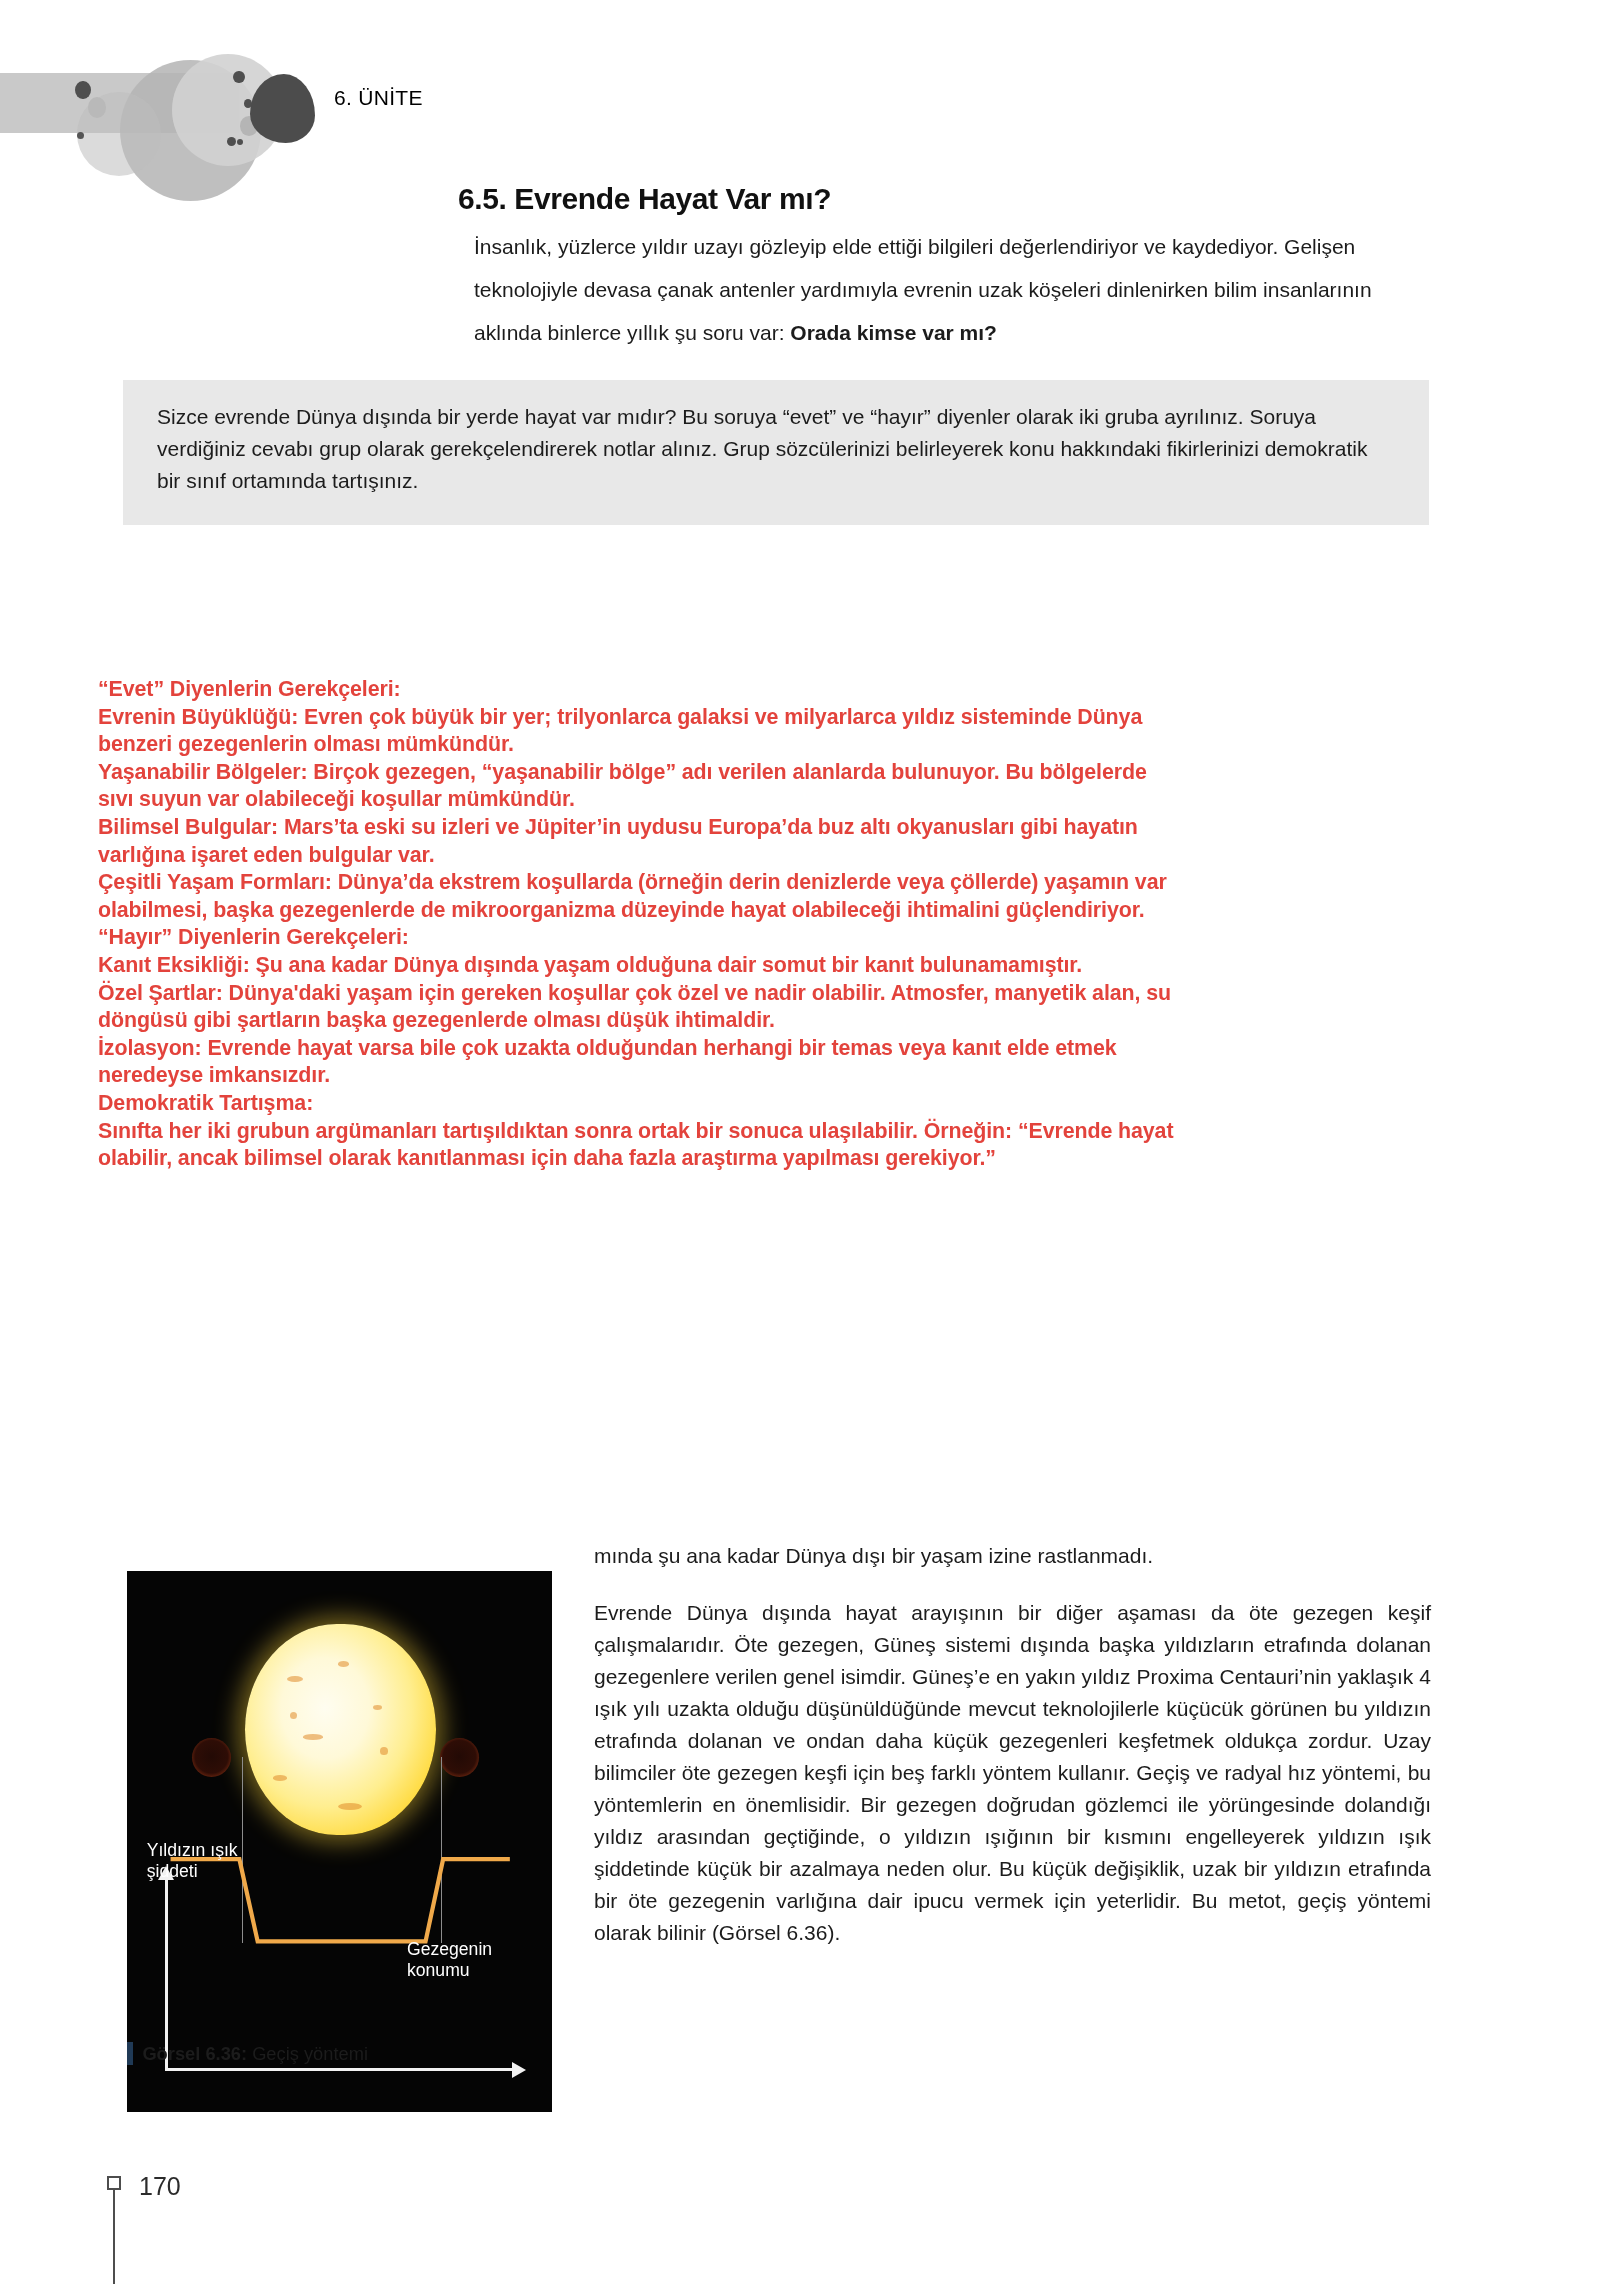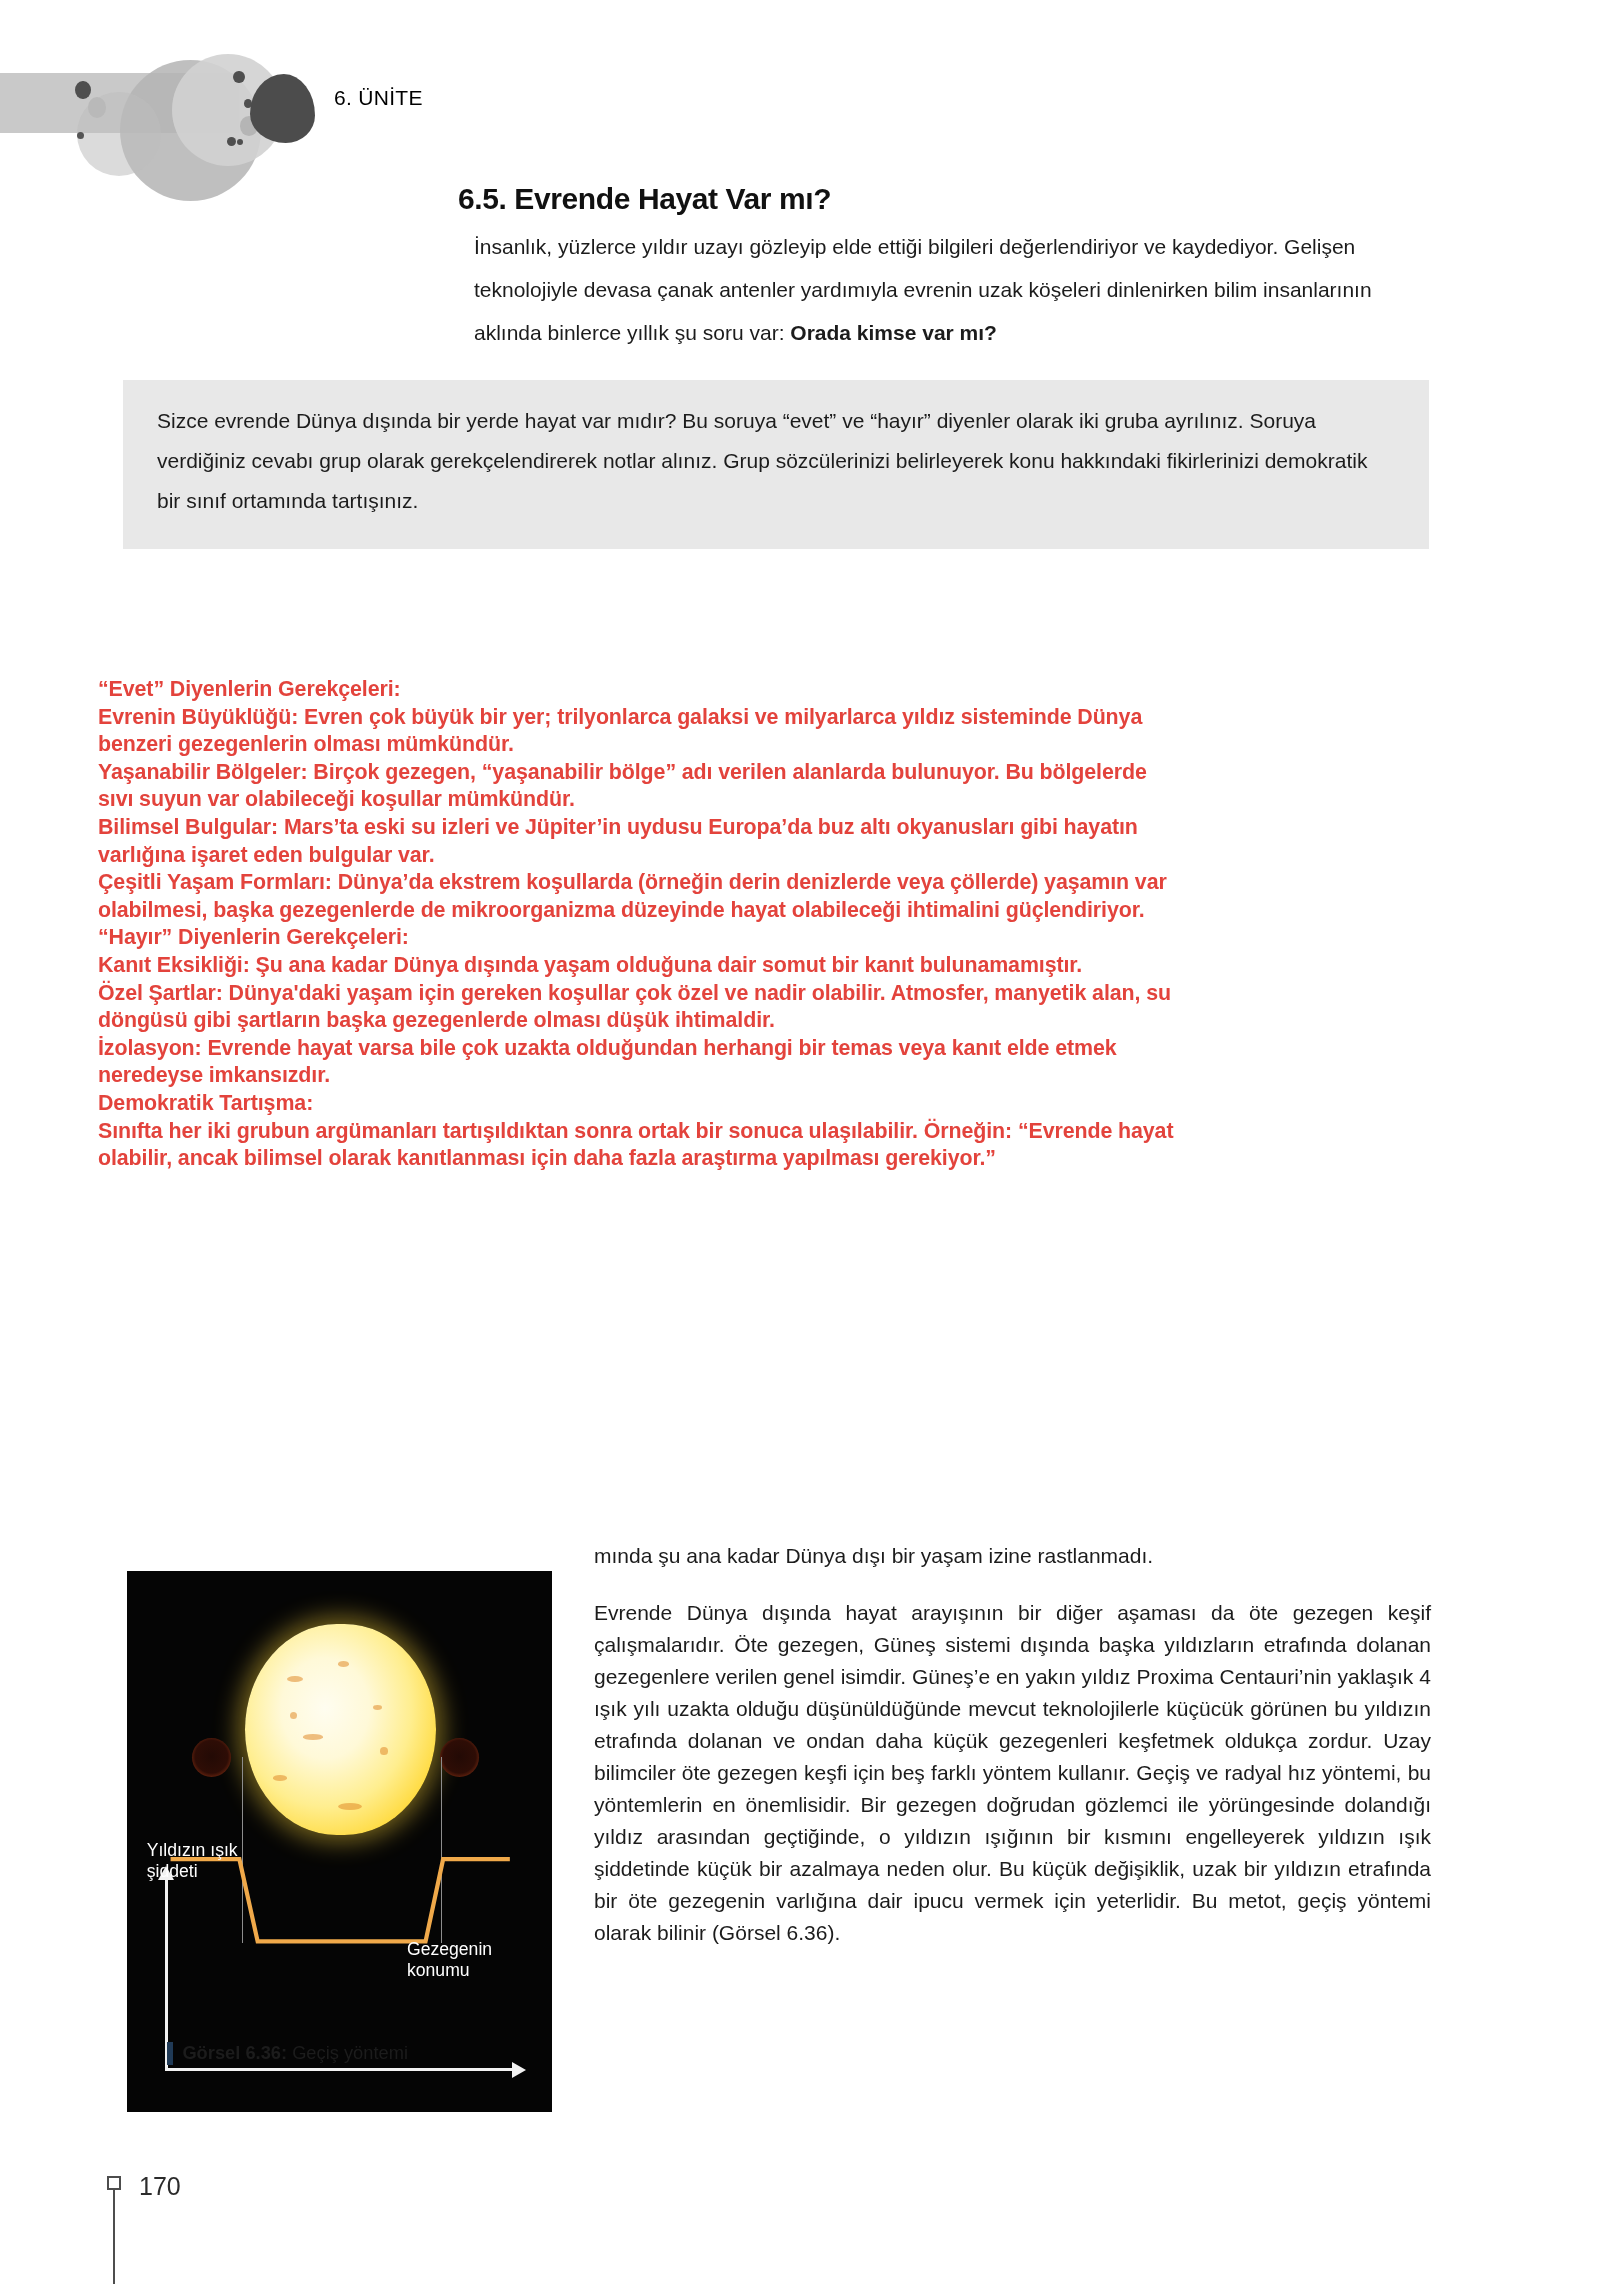--- a/index.html
+++ b/index.html
@@ -122,21 +122,21 @@
     letter-spacing: 0.4px;
   }
   .bf-body {
     background: #e8e8e8;
     padding: 21px 34px 28px 34px;
     margin-top: -2.8px;
   }
   .bf-body p {
     margin: 0;
     font-size: 21px;
-    line-height: 40px;
+    line-height: 32px;
     color: #1c1c1c;
   }
   .bf-body p.note { margin-top: 24px; }
   .bf-body b { font-weight: bold; }
 
   
   .bf-icon { position: absolute; left: 9.8px; top: 8.4px; width: 59px; height: 62px; }
 
   
   .red-block {
@@ -234,23 +234,22 @@
   }
   .curve { position: absolute; left: 0; top: 0; }
 
   .caption {
     position: absolute;
     left: 127px; top: 2042px;
     width: 457px;
     font-size: 18.3px;
     color: #1c1c1c;
     display: flex;
-    align-items: flex-start;
+    align-items: flex-end;
     gap: 9.8px;
-    padding-left: 40px;
   }
   .caption-bar {
     width: 5.6px; height: 22.5px;
     background: #203a56;
     flex: 0 0 auto;
   }
   .caption b { font-weight: bold; }
 
   
   .body-col {

